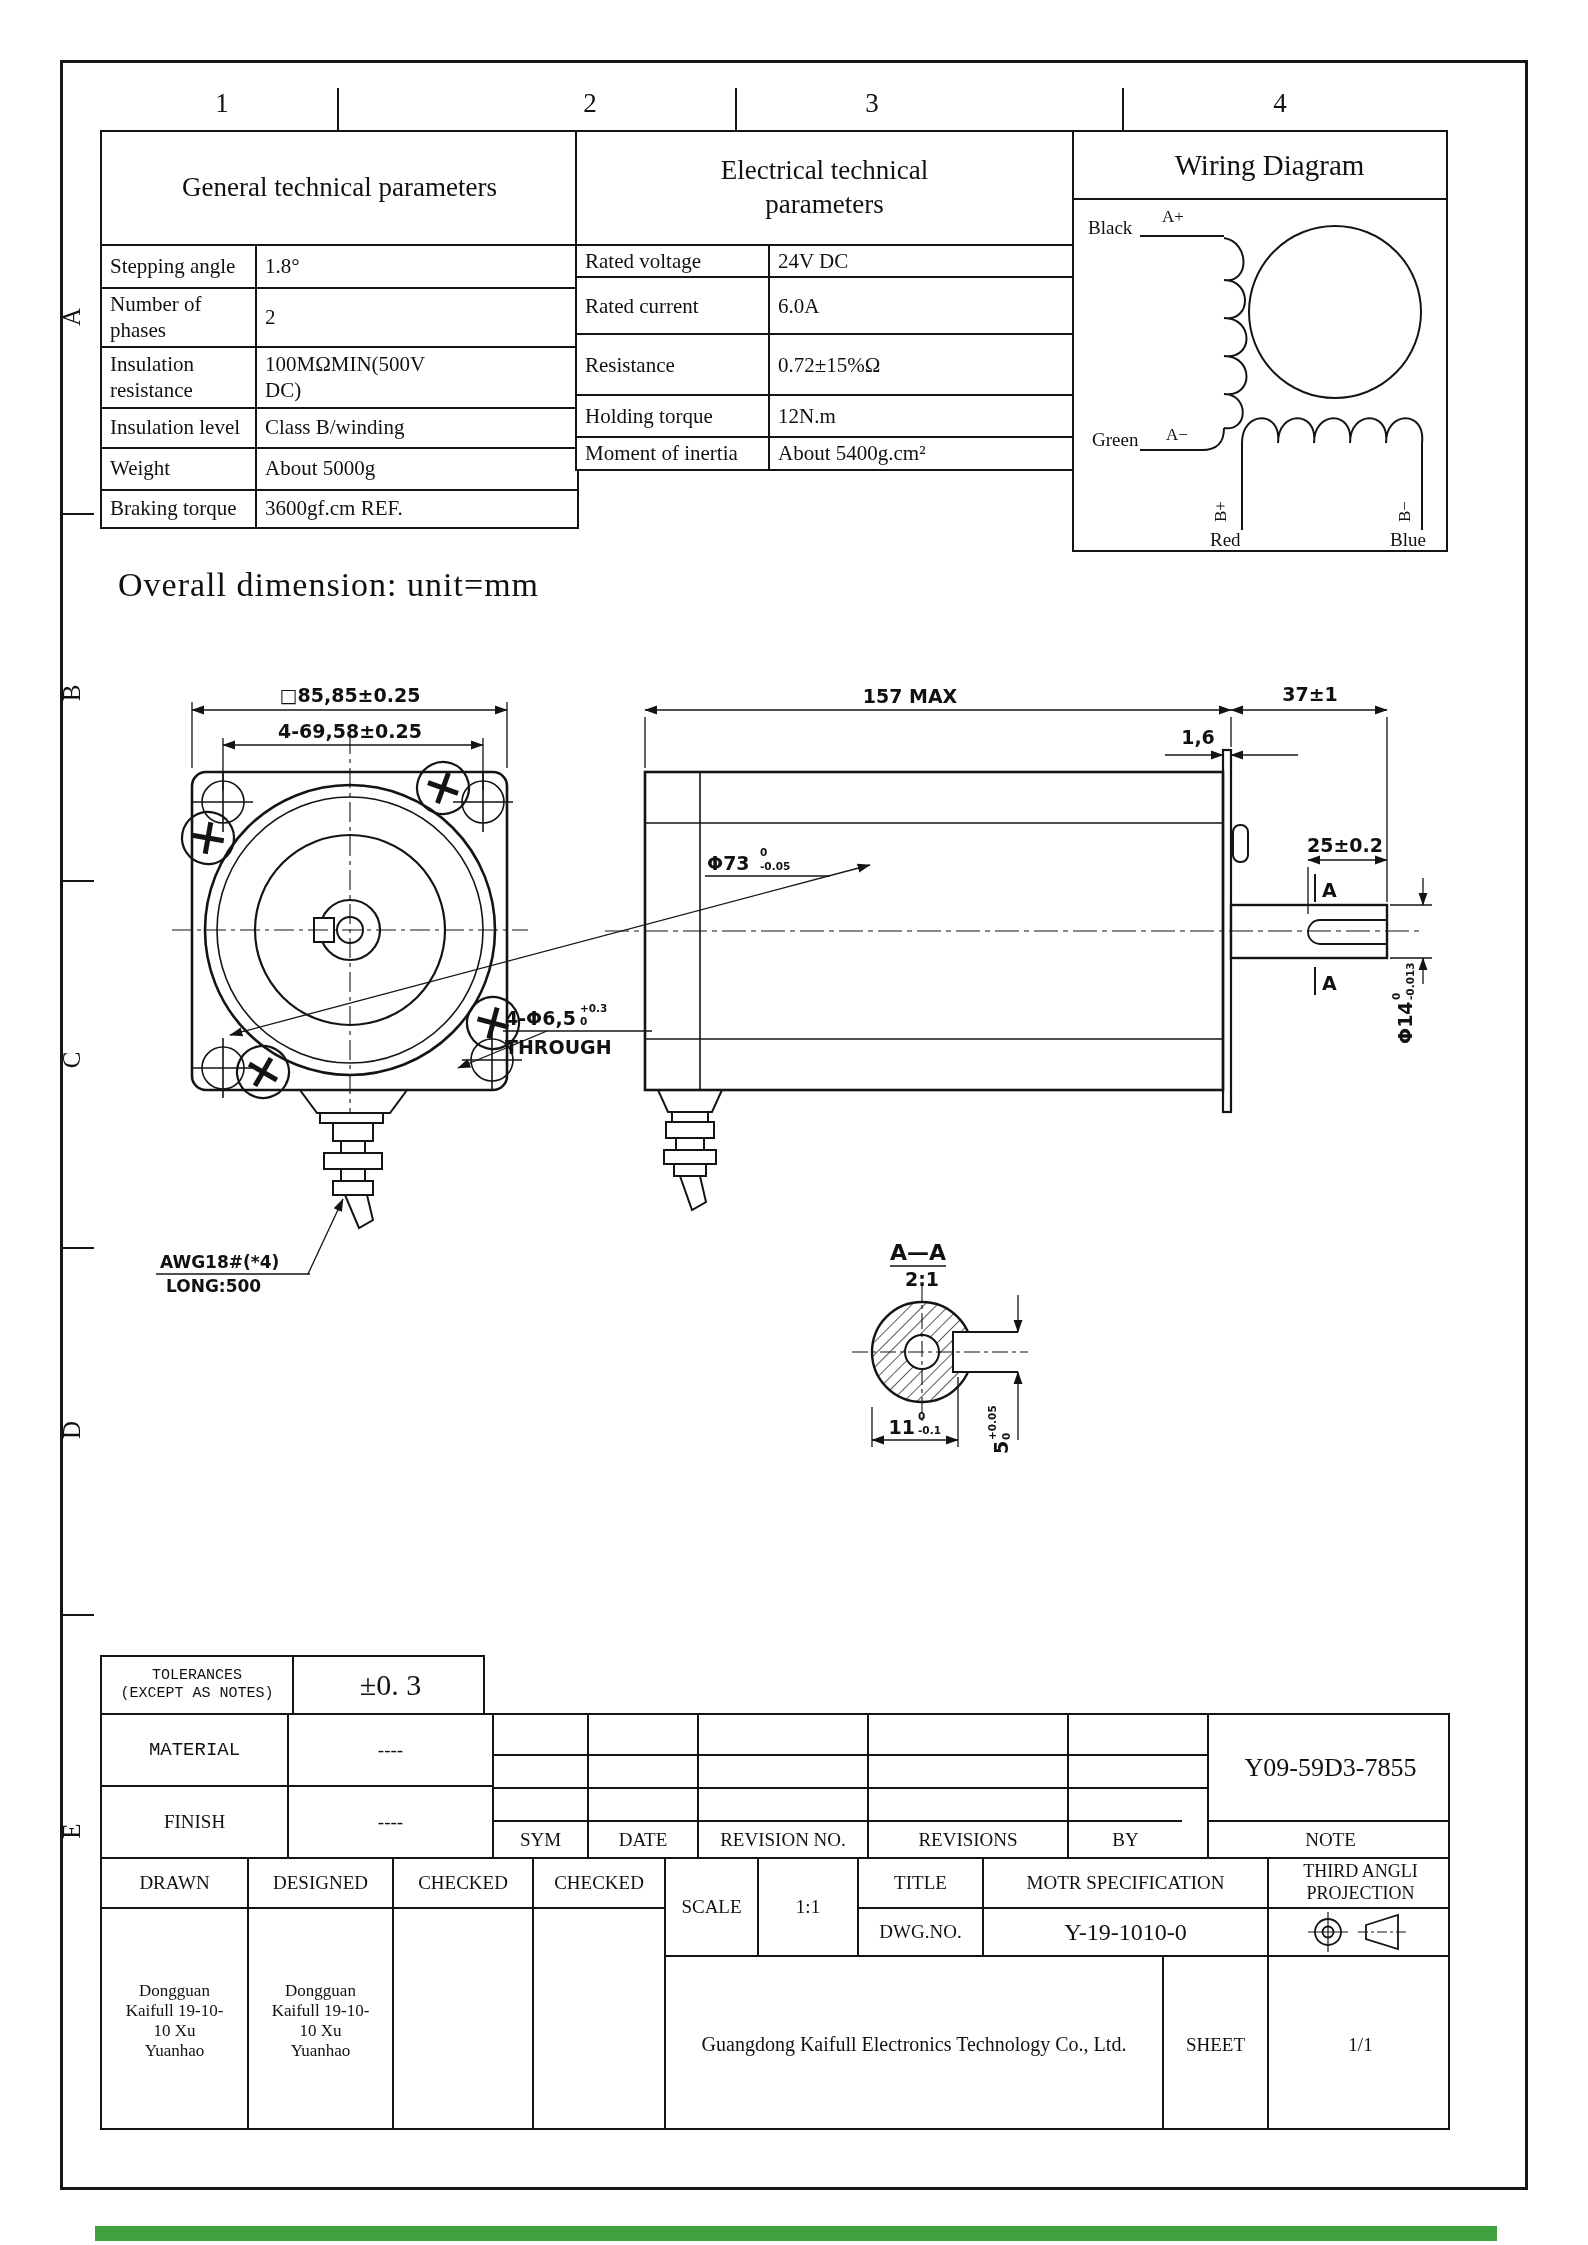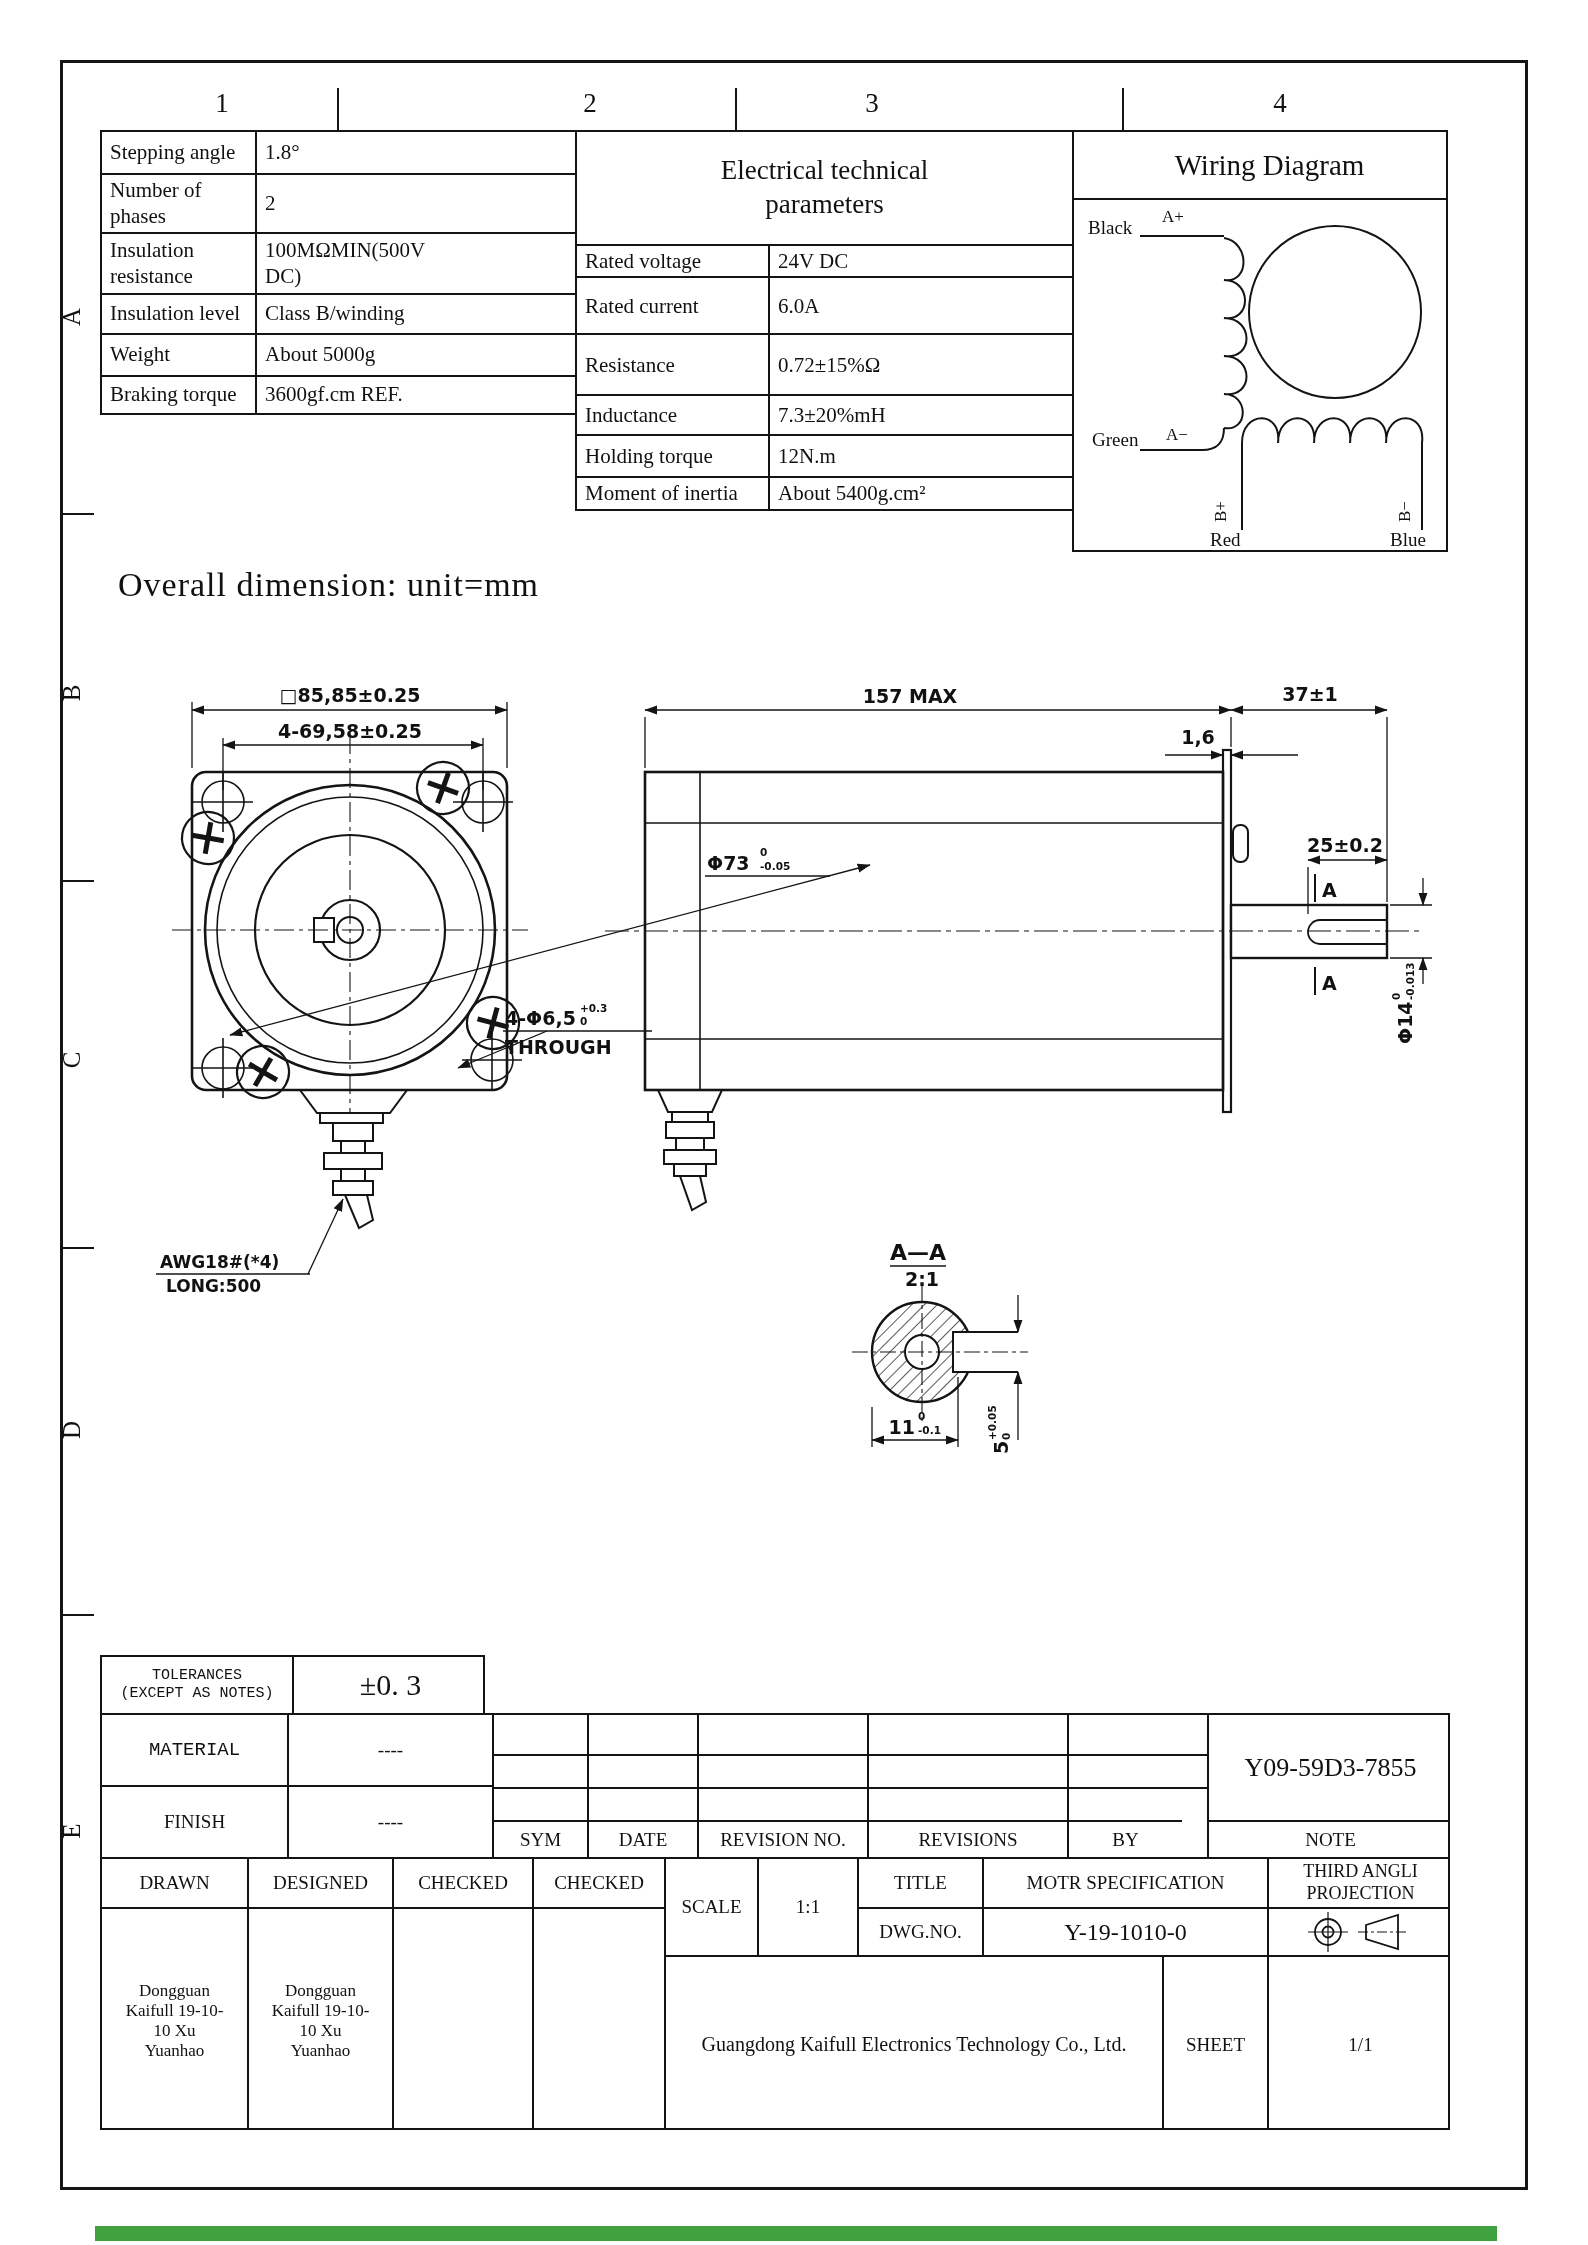--- a/index.html
+++ b/index.html
@@ -71,20 +71,23 @@
   <div class="tick-h" style="top:880px"></div>
   <div class="tick-h" style="top:1247px"></div>
   <div class="tick-h" style="top:1614px"></div>
 
   <table class="ptable" style="left:100px;top:130px;width:477px">
     <colgroup>
         <col style="width:155px">
         <col style="width:322px">
       </colgroup>
     <tbody>
+        <tr>
+          <td class="hd" colspan="2" style="height:108px">General technical parameters</td>
+        </tr>
     <tr style="height:43px">
           <td>Stepping angle</td>
           <td>1.8°</td>
         </tr>
     <tr style="height:57px">
           <td>Number of phases</td>
           <td>2</td>
         </tr>
     <tr style="height:61px">
           <td>Insulation resistance</td>
@@ -118,24 +121,20 @@
           <td>Rated voltage</td>
           <td>24V DC</td>
         </tr>
     <tr style="height:57px">
           <td>Rated current</td>
           <td>6.0A</td>
         </tr>
     <tr style="height:61px">
           <td>Resistance</td>
           <td>0.72±15%Ω</td>
-        </tr>
-    <tr style="height:40px">
-          <td>Inductance</td>
-          <td>7.3±20%mH</td>
         </tr>
     <tr style="height:42px">
           <td>Holding torque</td>
           <td>12N.m</td>
         </tr>
     <tr style="height:23px">
           <td>Moment of inertia</td>
           <td>About 5400g.cm²</td>
         </tr>
   </tbody>

